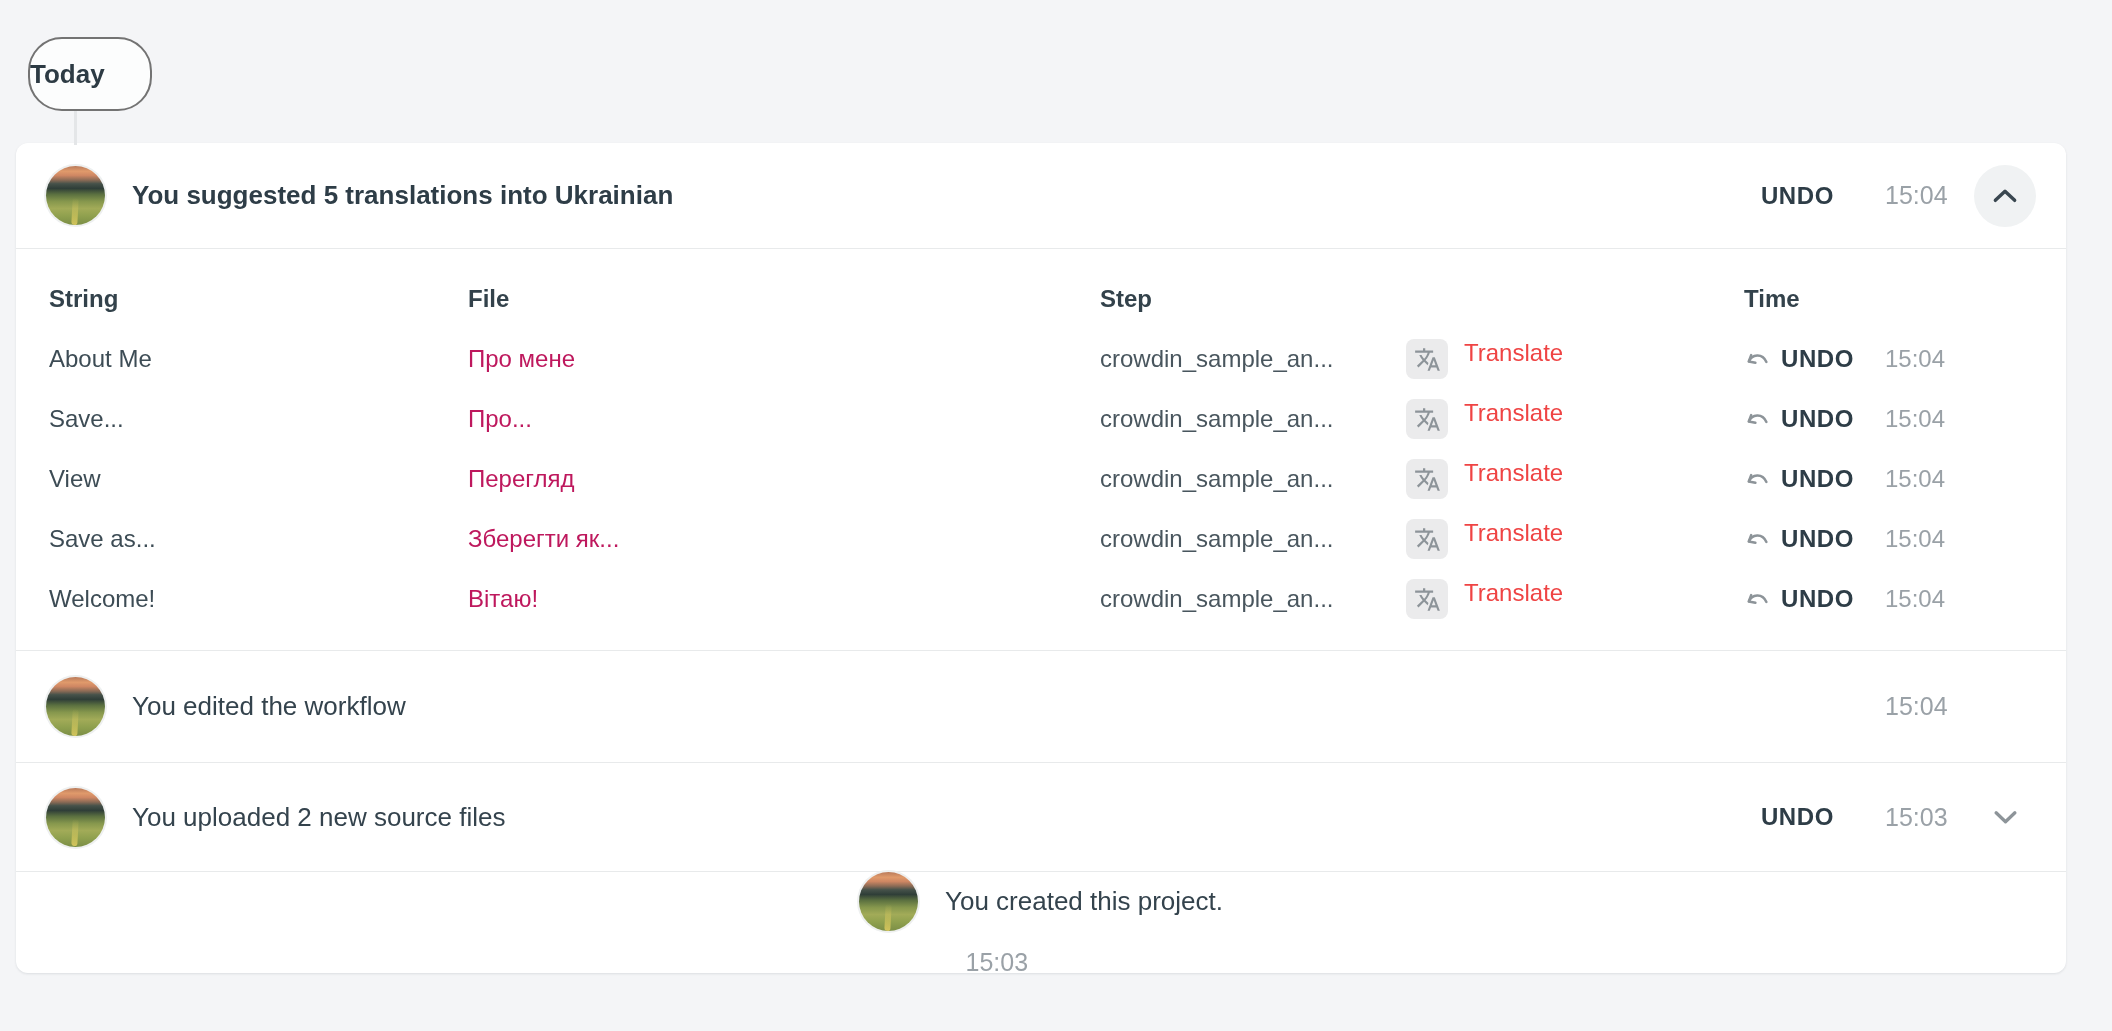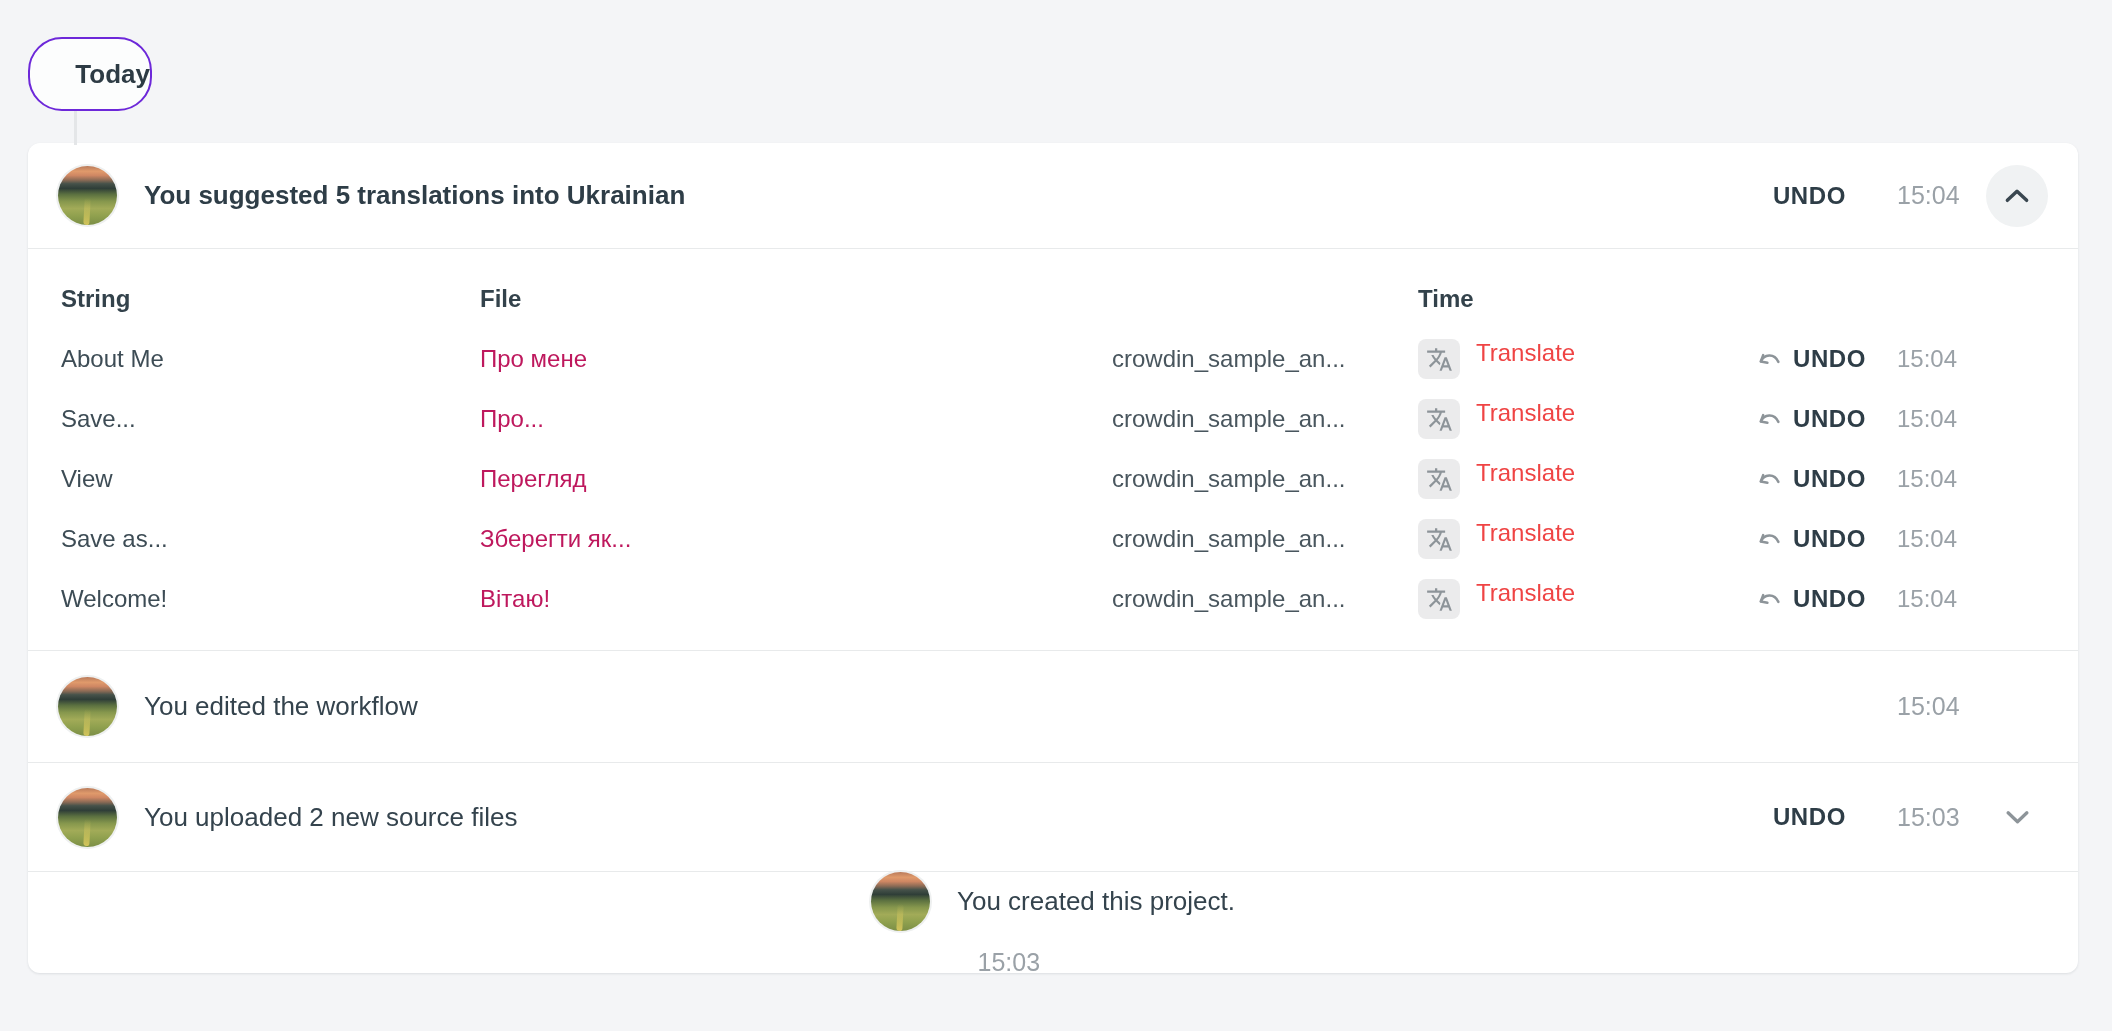--- a/index.html
+++ b/index.html
@@ -15,38 +15,38 @@
     color: #2e3d47;
     overflow: hidden;
   }
 
   
   .today-pill {
     position: absolute;
     left: 28px; top: 37px;
     width: 124px; height: 74px;
     background: #fcfdfd;
-    border: 2px solid #6d28d9;
+    border: 2px solid #737373;
     border-radius: 34px;
-    display: flex; align-items: center; justify-content: flex-end;
+    display: flex; align-items: center; justify-content: flex-start;
     font-size: 26px; font-weight: 700; color: #2d3b44;
     z-index: 2;
   }
   .connector {
     position: absolute;
     left: 74px; top: 109px;
     width: 3px; height: 36px;
     background: #e4e6e8;
     z-index: 1;
   }
 
   
   .card {
     position: absolute;
-    left: 28px; top: 143px;
+    left: 16px; top: 143px;
     width: 2050px;
     background: #ffffff;
     border-radius: 12px;
     box-shadow: 0 1px 3px rgba(30, 40, 50, 0.07), 0 1px 2px rgba(30, 40, 50, 0.04);
     overflow: hidden;
   }
   .divider { height: 1px; background: #e8eaeb; }
 
   
   .activity-row {
@@ -182,20 +182,21 @@
         </div>
       </div>
     </div>
 
     <div class="divider"></div>
 
     <div class="table-section">
       <div class="t-row t-head">
         <div>String</div>
         <div>File</div>
+        <div>Step</div>
         <div></div>
         <div>Time</div>
       </div>
 
       <div class="t-row">
         <div class="cell-string">About Me</div>
         <div class="cell-translation">Про мене</div>
         <div class="cell-file">crowdin_sample_an...</div>
         <div class="cell-step">
           <span class="step-badge">

